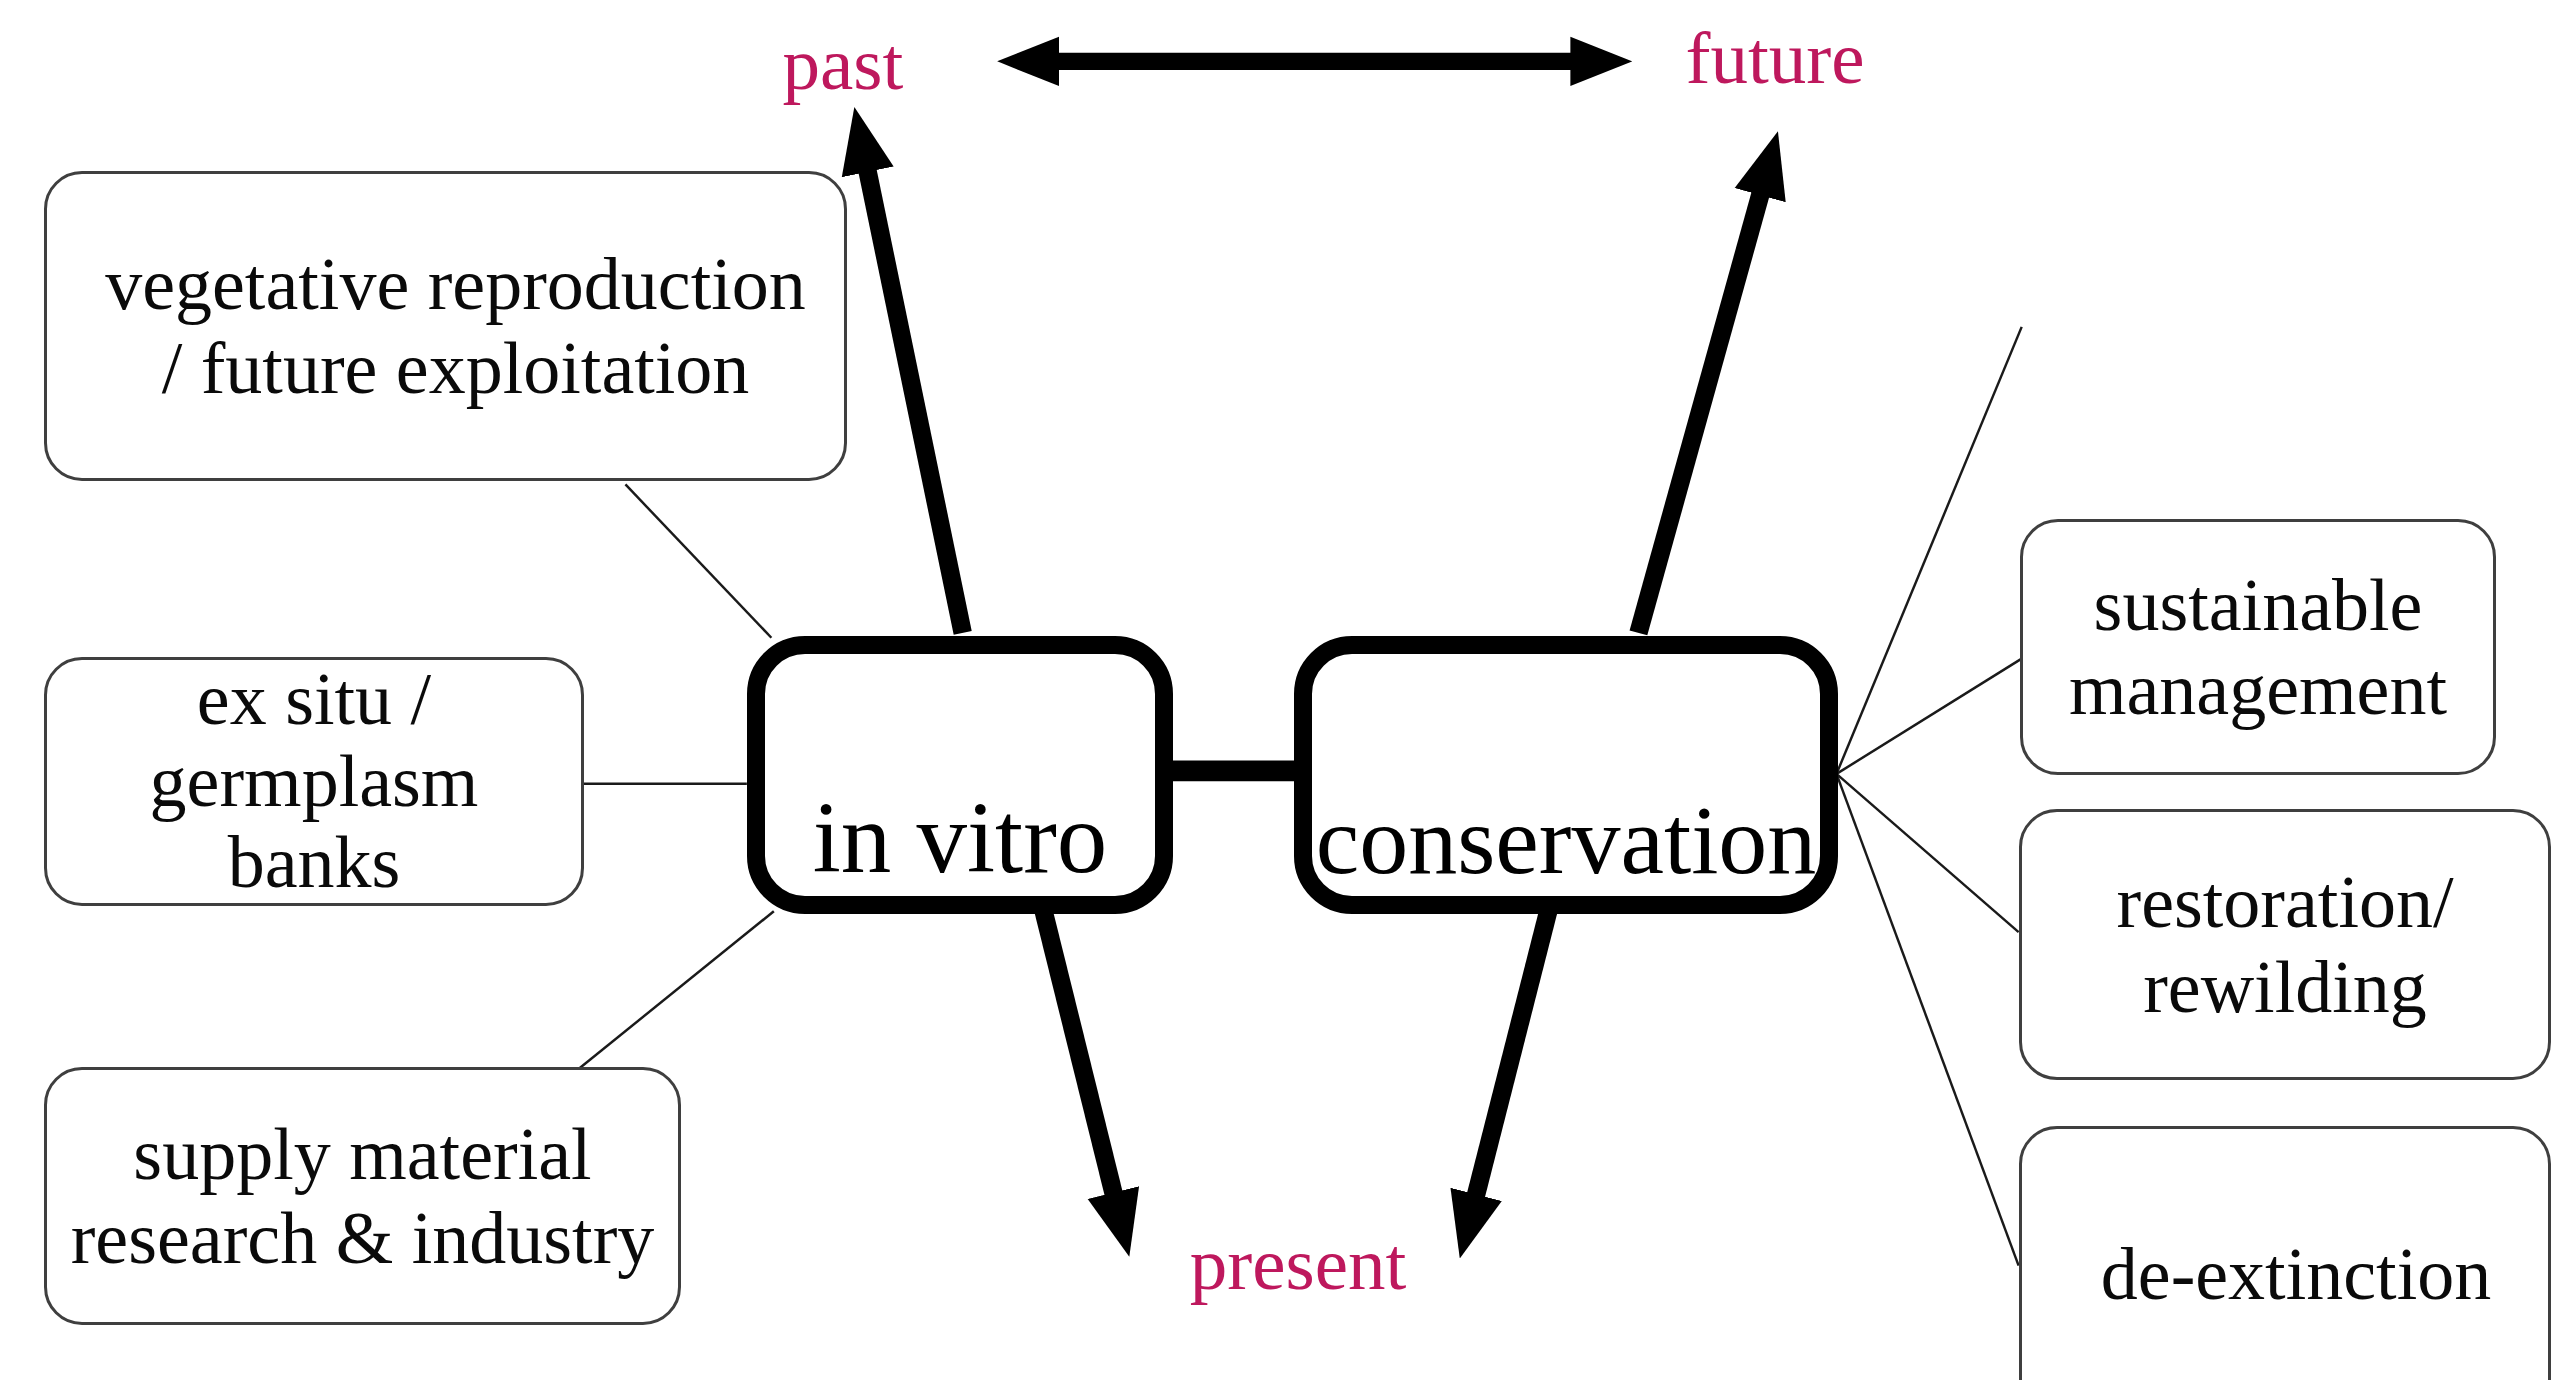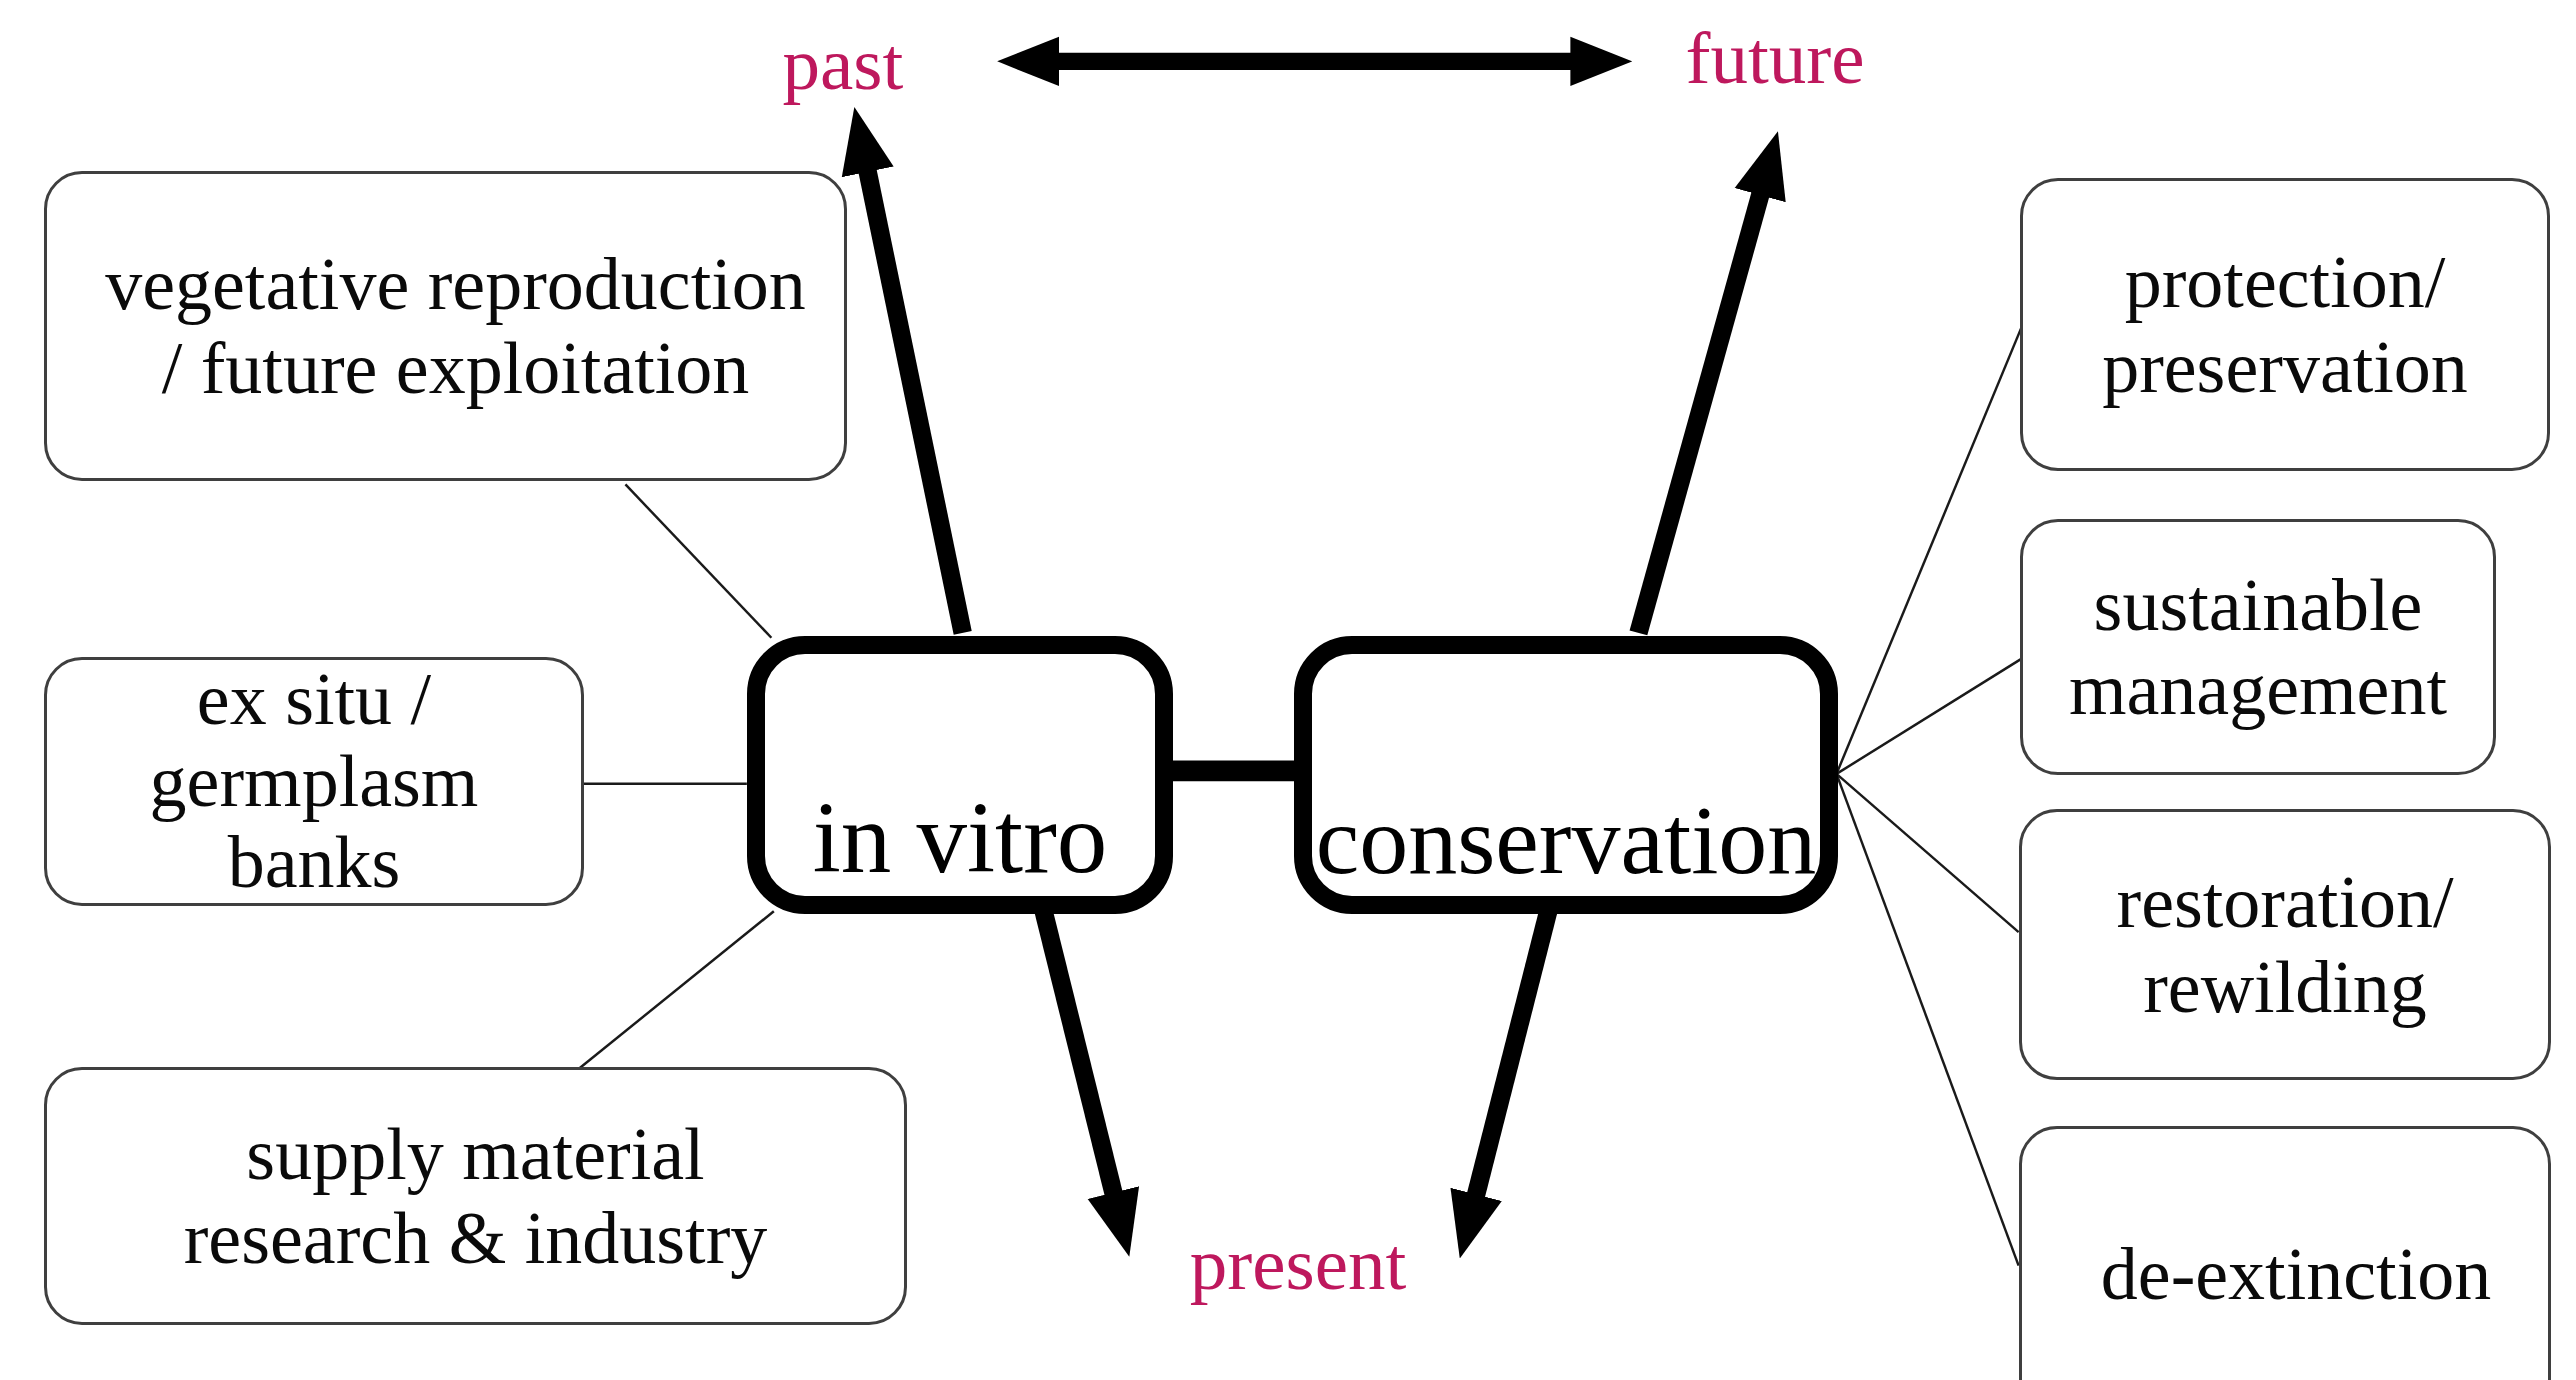--- a/index.html
+++ b/index.html
@@ -105,29 +105,25 @@
     <div class="box-line">vegetative reproduction</div>
     <div class="box-line">/ future exploitation</div>
   </div>
 
   <div class="side-box" style="left:44px; top:657px; width:540px; height:249px; line-height:1.1;">
     <div class="box-line">ex situ /</div>
     <div class="box-line">germplasm</div>
     <div class="box-line">banks</div>
   </div>
 
-  <div class="side-box" style="left:44px; top:1067px; width:863px; height:258px;">
+  <div class="side-box" style="left:44px; top:1067px; width:637px; height:258px;">
     <div class="box-line">supply material</div>
     <div class="box-line">research &amp; industry</div>
   </div>
 
-  <div class="side-box" style="left:2020px; top:178px; width:530px; height:293px;">
-    <div class="box-line">protection/</div>
-    <div class="box-line">preservation</div>
-  </div>
 
   <div class="side-box" style="left:2020px; top:519px; width:476px; height:256px;">
     <div class="box-line">sustainable</div>
     <div class="box-line">management</div>
   </div>
 
   <div class="side-box" style="left:2019px; top:809px; width:532px; height:271px;">
     <div class="box-line">restoration/</div>
     <div class="box-line">rewilding</div>
   </div>

